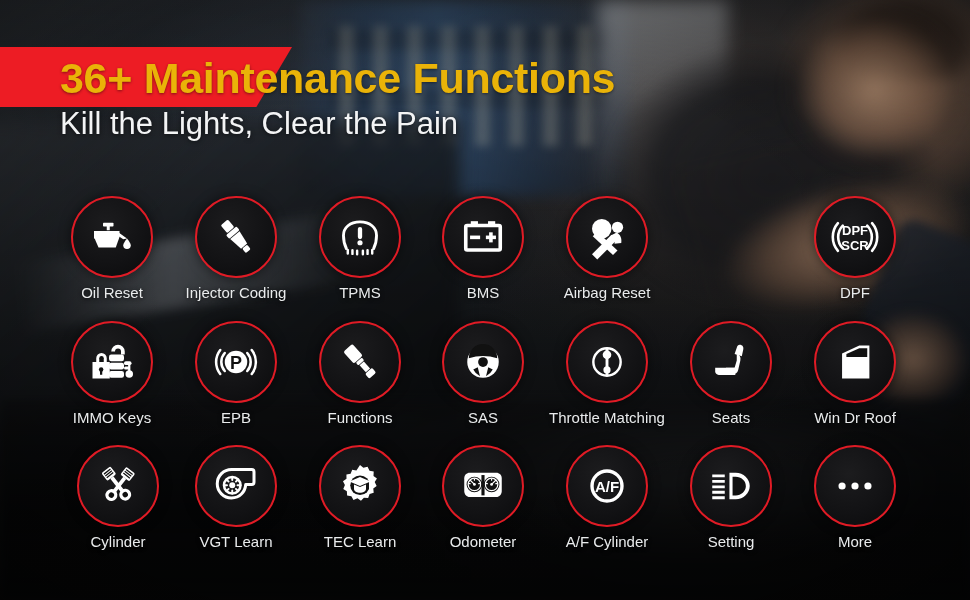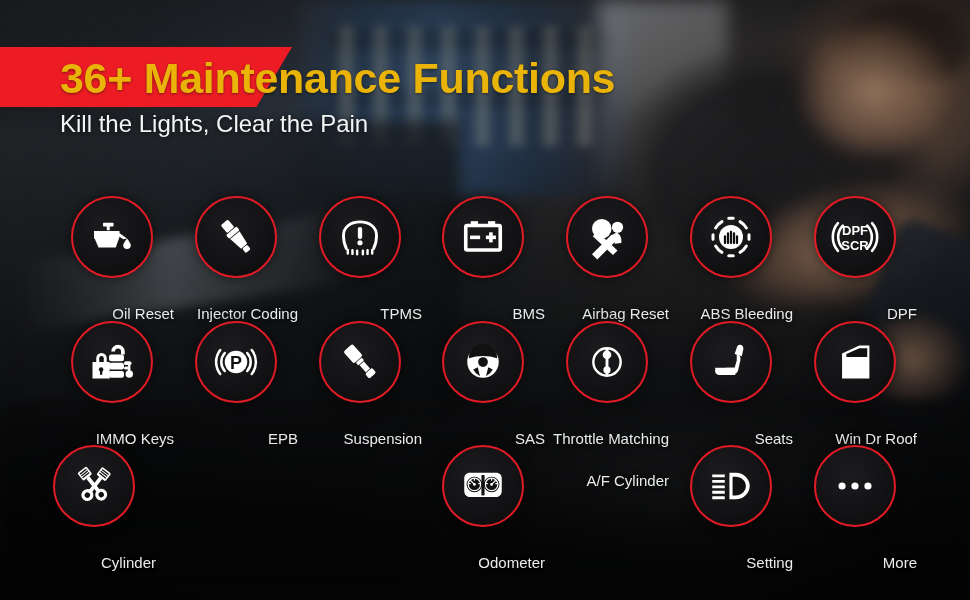--- a/index.html
+++ b/index.html
@@ -130,44 +130,43 @@
     clip-path: polygon(0 0, 100% 0, 87.8% 100%, 0 100%);
   }
   .headline {
     position:absolute; left:60px; top:52px;
     color:#eab308; font-size:43px; font-weight:bold; letter-spacing:-0.3px;
     white-space:nowrap; line-height:52px;
     text-shadow: 0 1px 3px rgba(0,0,0,0.45);
   }
   .subhead {
     position:absolute; left:60px; top:109px;
-    color:#f3f4f5; font-size:24px; font-weight:normal; white-space:nowrap;
+    color:#f3f4f5; font-size:31px; font-weight:normal; white-space:nowrap;
     line-height:30px;
     text-shadow: 0 1px 4px rgba(0,0,0,0.6);
   }
 
   
   .grid { position:absolute; left:0; top:180px; width:970px; height:400px; }
   .cell { position:absolute; width:124px; text-align:center; }
   .circle {
     position:relative;
     width:82px; height:82px; margin:0 auto;
     border-radius:50%;
     border:2px solid #e01b25;
     background: radial-gradient(circle at 42% 34%, #1c1c1e 0%, #121214 58%, #0a0a0b 100%);
     box-shadow: 0 0 12px rgba(0,0,0,0.55);
     display:flex; align-items:center; justify-content:center;
     box-sizing:border-box;
   }
   .circle svg { display:block; }
   .cell .label {
-    margin-top:27px;
+    margin-top:6px;
     color:#e9ebec; font-size:15px; line-height:18px; white-space:nowrap;
     text-shadow: 0 1px 4px rgba(0,0,0,0.85);
-    text-align: right;
   }
 </style>
 </head>
 <body>
 
 <div id="stage">
 
   <div class="bg-layer bg-base"></div>
   <div class="bg-layer bg-shelf"></div>
   <div class="bg-layer bg-shelf-items"></div>
@@ -249,38 +248,20 @@
     <circle cx="25" cy="21" r="13"></circle>
     <circle cx="46" cy="19" r="7.5"></circle>
     <path d="M45 26c5 3 7 8 6 14l-9 1c1-5-1-9-5-11z"></path>
     <path d="M12 55 38 29l7 7-26 26z"></path>
     <path d="M40 55 14 29l-7 7 26 26z" opacity="0"></path>
     <path d="M13 31 40 56l6-6L19 25z"></path>
   </svg>
         </div>
         <div class="label">Airbag Reset</div>
       </div>
-      <div class="cell" style="left: 669px; top: 16px;">
-        <div class="circle">
-          <svg viewBox="0 0 64 64" width="48" height="48" fill="#fff">
-    <circle cx="32" cy="32" r="16" fill="#fff"></circle>
-    <g stroke="#0e0e10" stroke-width="3" stroke-linecap="round">
-      <path d="M24 40v-9M28 40V27M32 40V25M36 40V27M40 40v-9"></path>
-    </g>
-    <g stroke="#fff" stroke-width="4" stroke-linecap="round" fill="none">
-      <path d="M20 11.5A23 23 0 0 0 11.5 20"></path>
-      <path d="M44 11.5A23 23 0 0 1 52.5 20"></path>
-      <path d="M20 52.5A23 23 0 0 1 11.5 44"></path>
-      <path d="M44 52.5A23 23 0 0 0 52.5 44"></path>
-      <path d="M8 29v6M56 29v6M29 7h6M29 57h6"></path>
-    </g>
-  </svg>
-        </div>
-        <div class="label">ABS Bleeding</div>
-      </div>
       <div class="cell" style="left: 793px; top: 16px;">
         <div class="circle">
           <svg viewBox="0 0 64 64" width="52" height="52">
     <g fill="none" stroke="#fff" stroke-width="3.2" stroke-linecap="round">
       <path d="M17 18a20 20 0 0 0 0 28"></path>
       <path d="M11 15a26 26 0 0 0 0 34"></path>
       <path d="M47 18a20 20 0 0 1 0 28"></path>
       <path d="M53 15a26 26 0 0 1 0 34"></path>
     </g>
     <text x="32" y="30" text-anchor="middle" fill="#fff" font-family="Liberation Sans, sans-serif" font-size="16" font-weight="bold">DPF</text>
@@ -327,21 +308,21 @@
         <div class="circle">
           <svg viewBox="0 0 64 64" width="46" height="46" fill="#fff">
     <g transform="rotate(-42 32 32)">
       <rect x="24" y="6" width="17" height="22" rx="3"></rect>
       <rect x="27" y="29" width="11" height="5" rx="1.5"></rect>
       <rect x="28.5" y="35" width="8" height="13"></rect>
       <rect x="26" y="49" width="13" height="9" rx="2.5"></rect>
     </g>
   </svg>
         </div>
-        <div class="label">Suspension</div>
+        <div class="label">Functions</div>
       </div>
       <div class="cell" style="left: 421px; top: 141px;">
         <div class="circle">
           <svg viewBox="0 0 64 64" width="48" height="48">
     <circle cx="32" cy="32" r="21" fill="#fff"></circle>
     <circle cx="32" cy="32" r="6.5" fill="#111"></circle>
     <path d="M13 27a19 19 0 0 1 38 0 64 64 0 0 0-38 0z" fill="#111"></path>
     <path d="M19 42a20 20 0 0 0 9 9l-3-12z" fill="#111"></path>
     <path d="M45 42a20 20 0 0 1-9 9l3-12z" fill="#111"></path>
   </svg>
@@ -371,21 +352,21 @@
       </div>
       <div class="cell" style="left: 793px; top: 141px;">
         <div class="circle">
           <svg viewBox="0 0 64 64" width="46" height="46" fill="#fff">
     <path d="M14 20 38 9h14v46H14z"></path>
     <path d="M20 21 38 13h11v12H20z" fill="#111"></path>
   </svg>
         </div>
         <div class="label">Win Dr Roof</div>
       </div>
-      <div class="cell" style="left: 32px; top: 265px; text-decoration: underline;">
+      <div class="cell" style="left: 56px; top: 265px; text-decoration: underline;">
         <div class="circle">
           <svg viewBox="0 0 64 64" width="48" height="48" fill="#fff">
     <g transform="rotate(38 32 32)">
       <rect x="25" y="5" width="15" height="13" rx="2"></rect>
       <g stroke="#111" stroke-width="1.7">
         <path d="M27 8h11M27 11h11M27 14h11"></path>
       </g>
       <rect x="30" y="18" width="5" height="22"></rect>
       <circle cx="32.5" cy="47" r="8"></circle>
       <circle cx="32.5" cy="47" r="3.6" fill="#111"></circle>
@@ -396,40 +377,71 @@
         <path d="M27 8h11M27 11h11M27 14h11"></path>
       </g>
       <rect x="30" y="18" width="5" height="22"></rect>
       <circle cx="32.5" cy="47" r="8"></circle>
       <circle cx="32.5" cy="47" r="3.6" fill="#111"></circle>
     </g>
   </svg>
         </div>
         <div class="label">Cylinder</div>
       </div>
+      <div class="cell" style="left: 174px; top: 265px;">
+        <div class="circle">
+          <svg viewBox="0 0 64 64" width="48" height="48">
+    <path d="M44 10H26a19 19 0 1 0 0 38c11 0 18-8 19-18h8a3 3 0 0 0 3-3V13a3 3 0 0 0-3-3z" fill="none" stroke="#fff" stroke-width="4" stroke-linejoin="round"></path>
+    <circle cx="27" cy="31" r="11" fill="none" stroke="#fff" stroke-width="3.4"></circle>
+    <circle cx="27" cy="31" r="4" fill="#fff"></circle>
+    <g stroke="#fff" stroke-width="2.6" stroke-linecap="round">
+      <path d="M27 20v4M27 38v4M16 31h4M34 31h4M19.3 23.3l2.8 2.8M31.9 35.9l2.8 2.8M19.3 38.7l2.8-2.8M31.9 26.1l2.8-2.8"></path>
+    </g>
+  </svg>
+        </div>
+        <div class="label">VGT Learn</div>
+      </div>
+      <div class="cell" style="left: 298px; top: 265px;">
+        <div class="circle">
+          <svg viewBox="0 0 64 64" width="48" height="48" fill="#fff">
+    <path d="M32 4l4.5 3.6 5.6-1.2 2.6 5.1 5.6 1.3-.3 5.7 4.6 3.4-3 4.9 2.6 5.1-4.5 3.5.6 5.7-5.5 1.6-1.9 5.4-5.7-.6-3.9 4.2-4.7-3.3-5.3 2.2-2.8-5-5.7-.8-.3-5.7-4.8-3.1 2.2-5.3-2.6-5.1 4.7-3.3-.1-5.7 5.6-1.1 2.1-5.3 5.6 1z"></path>
+    <circle cx="32" cy="31" r="13" fill="#111"></circle>
+    <path d="M32 20 18 26l14 6 14-6z" fill="#fff"></path>
+    <path d="M24 30v6c0 3 4 5 8 5s8-2 8-5v-6l-8 3.4z" fill="#fff"></path>
+    <path d="M45 27v9" stroke="#fff" stroke-width="2"></path>
+  </svg>
+        </div>
+        <div class="label">TEC Learn</div>
+      </div>
       <div class="cell" style="left: 421px; top: 265px;">
         <div class="circle">
           <svg viewBox="0 0 64 64" width="50" height="50">
     <path d="M8 22c0-4 3-7 7-7h34c4 0 7 3 7 7v16c0 5-3 8-7 8H15c-4 0-7-3-7-8z" fill="#fff"></path>
     <circle cx="21" cy="30" r="10" fill="#111"></circle>
     <circle cx="43" cy="30" r="10" fill="#111"></circle>
     <circle cx="21" cy="30" r="8" fill="none" stroke="#fff" stroke-width="1.6"></circle>
     <circle cx="43" cy="30" r="8" fill="none" stroke="#fff" stroke-width="1.6"></circle>
     <g stroke="#fff" stroke-width="1.5" stroke-linecap="round">
       <path d="M21 30 16 25M43 30l5-5"></path>
       <path d="M14 29h1.6M26.4 29H28M36 29h1.6M48.4 29H50M21 23v1.6M43 23v1.6"></path>
     </g>
     <circle cx="21" cy="30" r="1.8" fill="#fff"></circle>
     <circle cx="43" cy="30" r="1.8" fill="#fff"></circle>
     <path d="M30 18h4v26h-4z" fill="#111"></path>
   </svg>
         </div>
         <div class="label">Odometer</div>
       </div>
       <div class="cell" style="left: 545px; top: 265px;">
+        <div class="circle">
+          <svg viewBox="0 0 64 64" width="48" height="48">
+    <circle cx="32" cy="32" r="20" fill="none" stroke="#fff" stroke-width="4.5"></circle>
+    <text x="32" y="40" text-anchor="middle" fill="#fff" font-family="Liberation Sans, sans-serif" font-size="20" font-weight="bold">A/F</text>
+  </svg>
+        </div>
         <div class="label">A/F Cylinder</div>
       </div>
       <div class="cell" style="left: 669px; top: 265px;">
         <div class="circle">
           <svg viewBox="0 0 64 64" width="50" height="50" fill="#fff">
     <path d="M30 15h8c10 0 18 8 18 17s-8 17-18 17h-8z"></path>
     <path d="M34 20h4c7 0 13 5 13 12s-6 12-13 12h-4z" fill="#111"></path>
     <g stroke="#fff" stroke-width="3.6" stroke-linecap="butt">
       <path d="M8 19h16M8 26h16M8 33h16M8 40h16M8 47h16"></path>
     </g>

